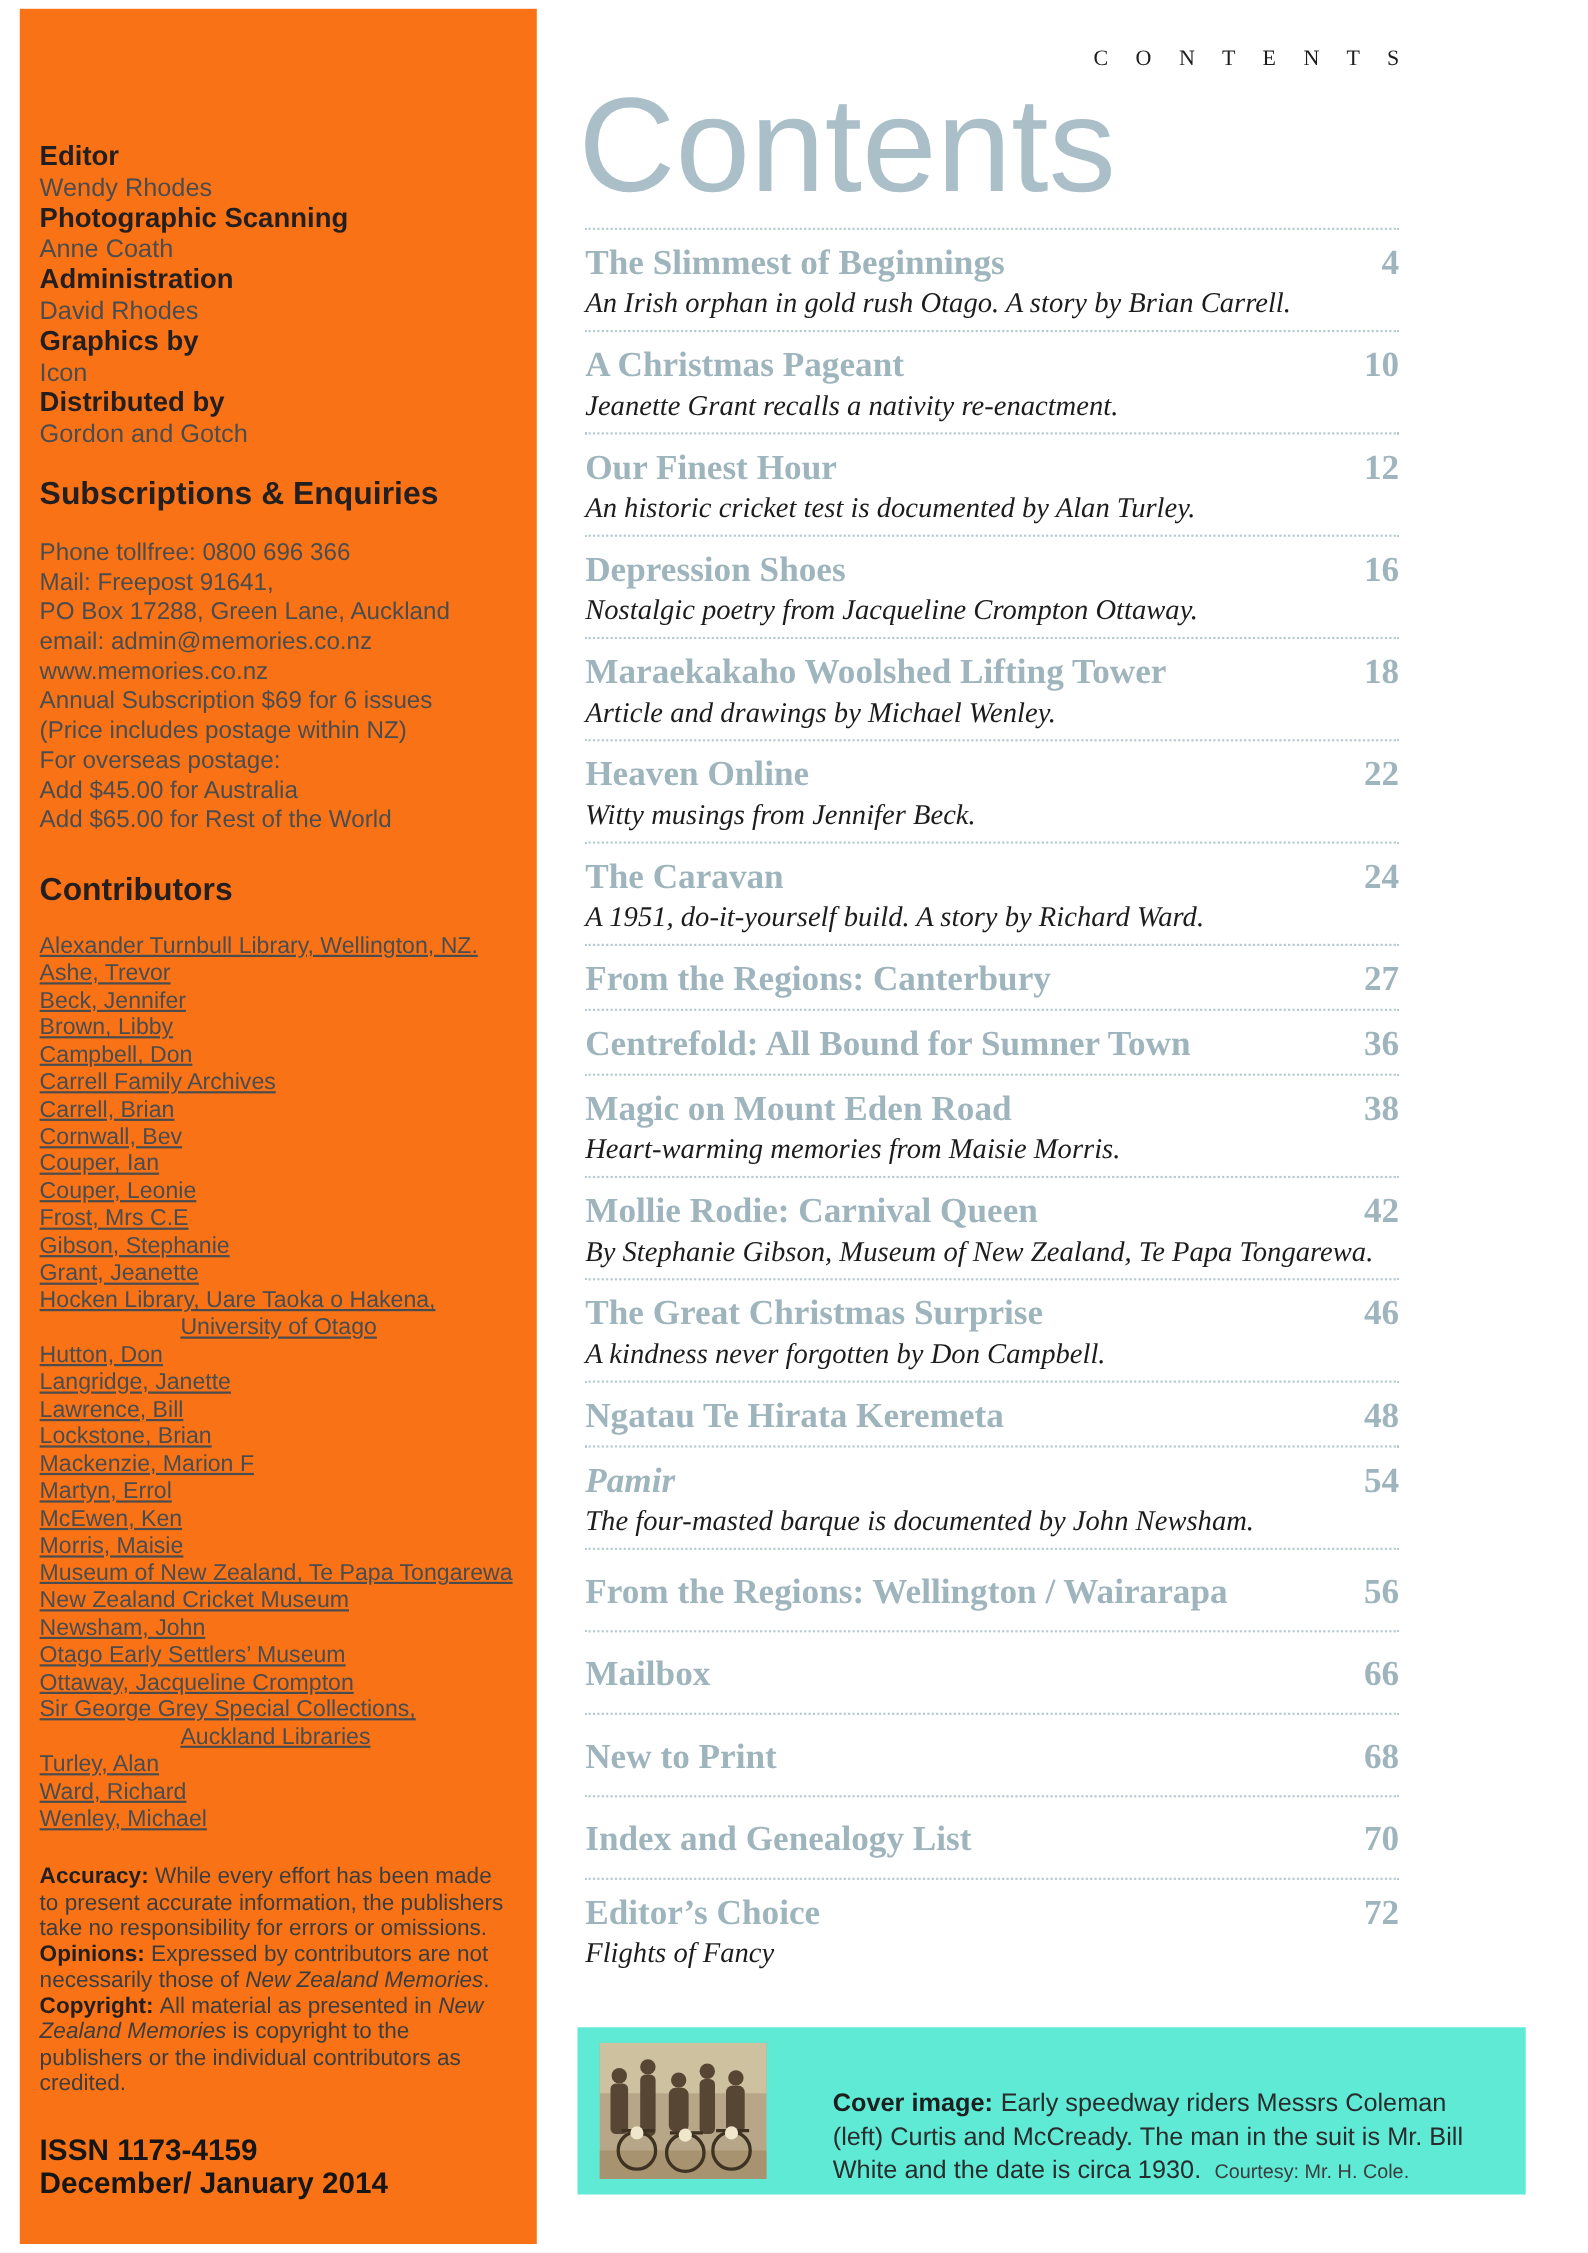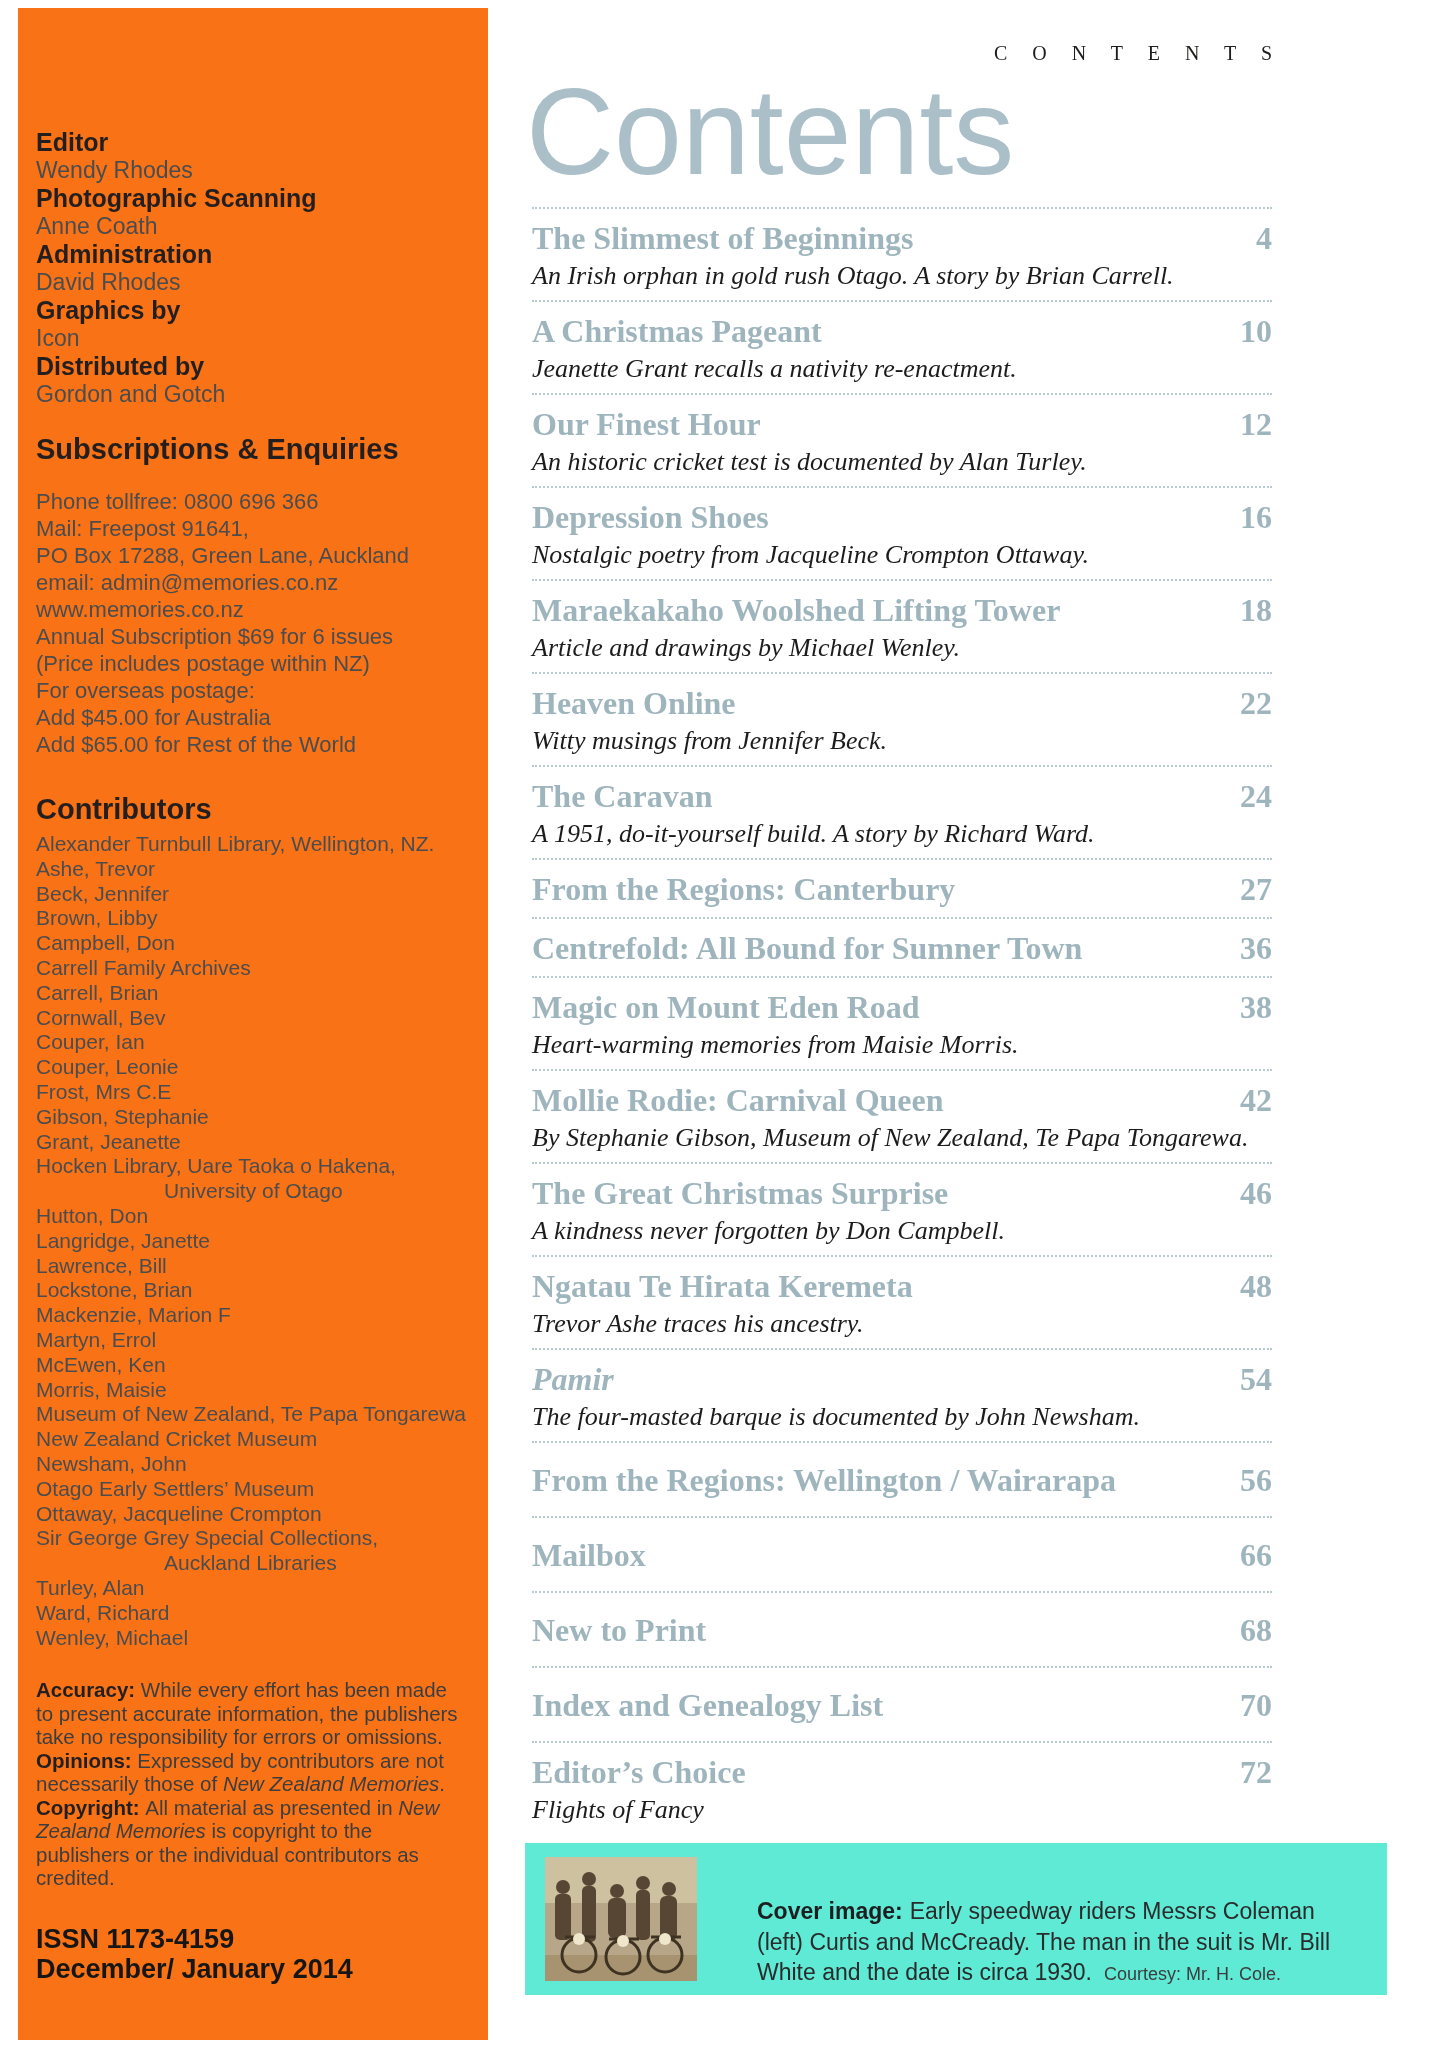--- a/index.html
+++ b/index.html
@@ -13,21 +13,21 @@
     background:#f97316;box-sizing:border-box;
     padding:120px 26px 0 18px;overflow:hidden;color:#4b4c4e;
   }
   .mast-label{font-weight:bold;color:#231f20;font-size:25px;line-height:28px;}
   .mast-value{font-size:23px;line-height:28px;color:#4b4c4e;}
   .side-heading{font-weight:bold;color:#231f20;font-size:29px;line-height:30px;margin:0;}
   .sub-block{margin-top:26px;}
   .sub-lines{margin-top:24px;}
   .side-line{font-size:22px;line-height:27px;}
   .contrib-block{margin-top:36px;}
-  .contrib-list{margin-top:8px;}
+  .contrib-list{margin-top:24px;text-decoration:underline;}
   .contrib{font-size:21px;line-height:24.8px;white-space:nowrap;}
   .contrib.indent{padding-left:128px;white-space:normal;}
   .notices{margin-top:28px;}
   .notice{margin:0;font-size:20.5px;line-height:23.5px;color:#3c3d3f;}
   .notice .b{font-weight:bold;color:#231f20;}
   .notice .i{font-style:italic;}
   .issn-block{margin-top:34px;}
   .issn,.issue-date{font-weight:bold;color:#161616;font-size:27px;line-height:30px;}
   
   .main{position:absolute;left:532px;top:0;width:740px;}
@@ -241,21 +241,20 @@
             <span class="title">The Great Christmas Surprise</span>
             <span class="page-num">46</span>
           </div>
           <div class="sub">A kindness never forgotten by Don Campbell.</div>
         </div>
         <div class="entry">
           <div class="row">
             <span class="title">Ngatau Te Hirata Keremeta</span>
             <span class="page-num">48</span>
           </div>
-          <div class="sub">Trevor Ashe traces his ancestry.</div>
         </div>
         <div class="entry">
           <div class="row">
             <span class="title it">Pamir</span>
             <span class="page-num">54</span>
           </div>
           <div class="sub">The four-masted barque is documented by John Newsham.</div>
         </div>
         <div class="entry tall">
           <div class="row">

